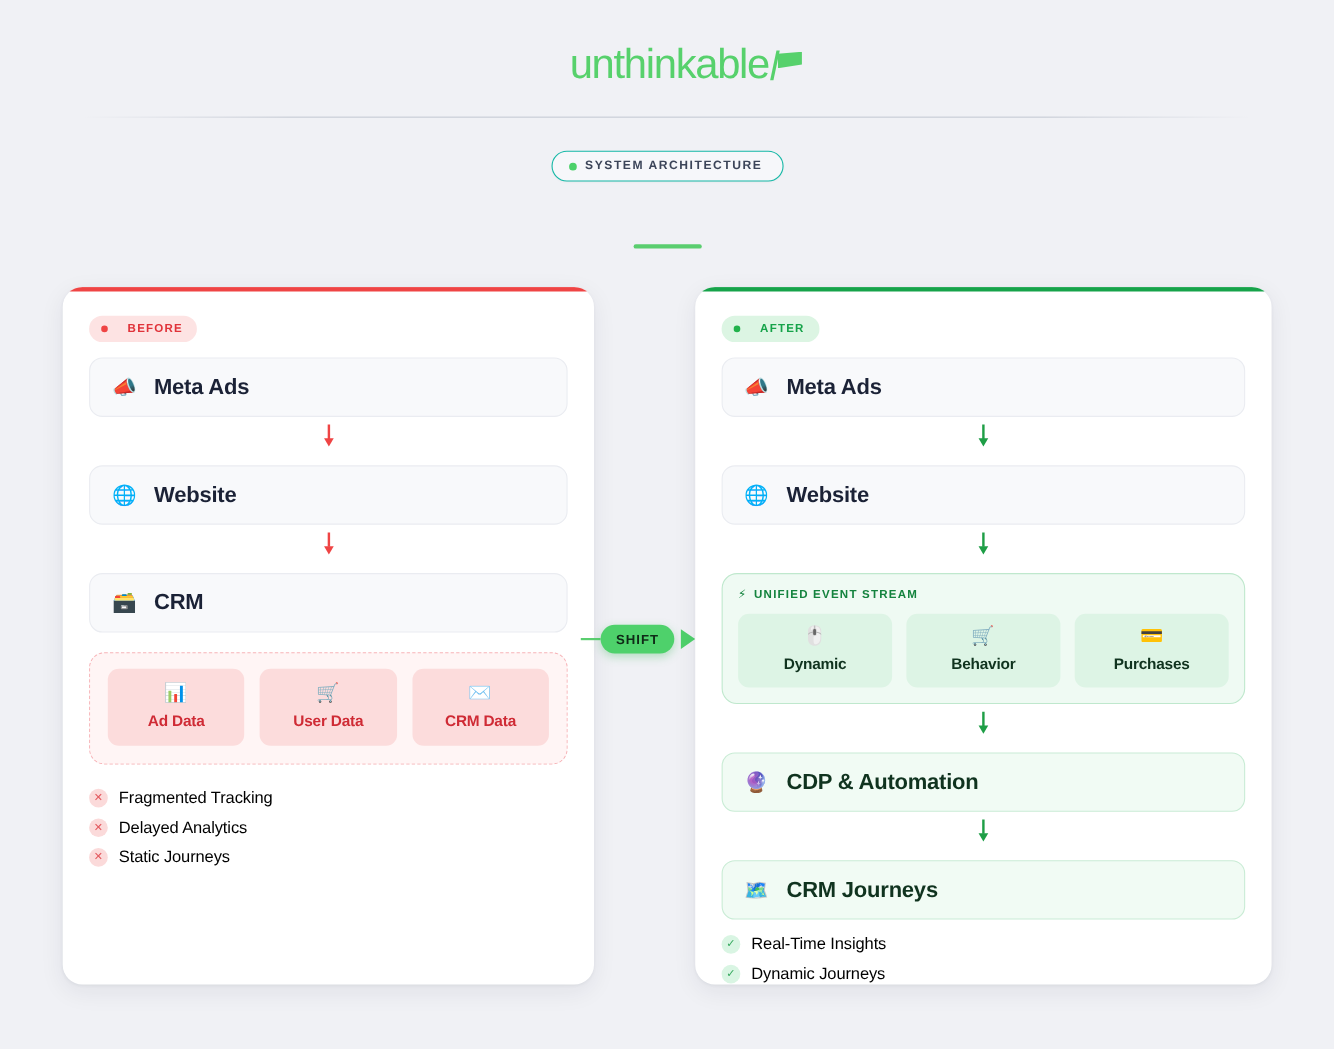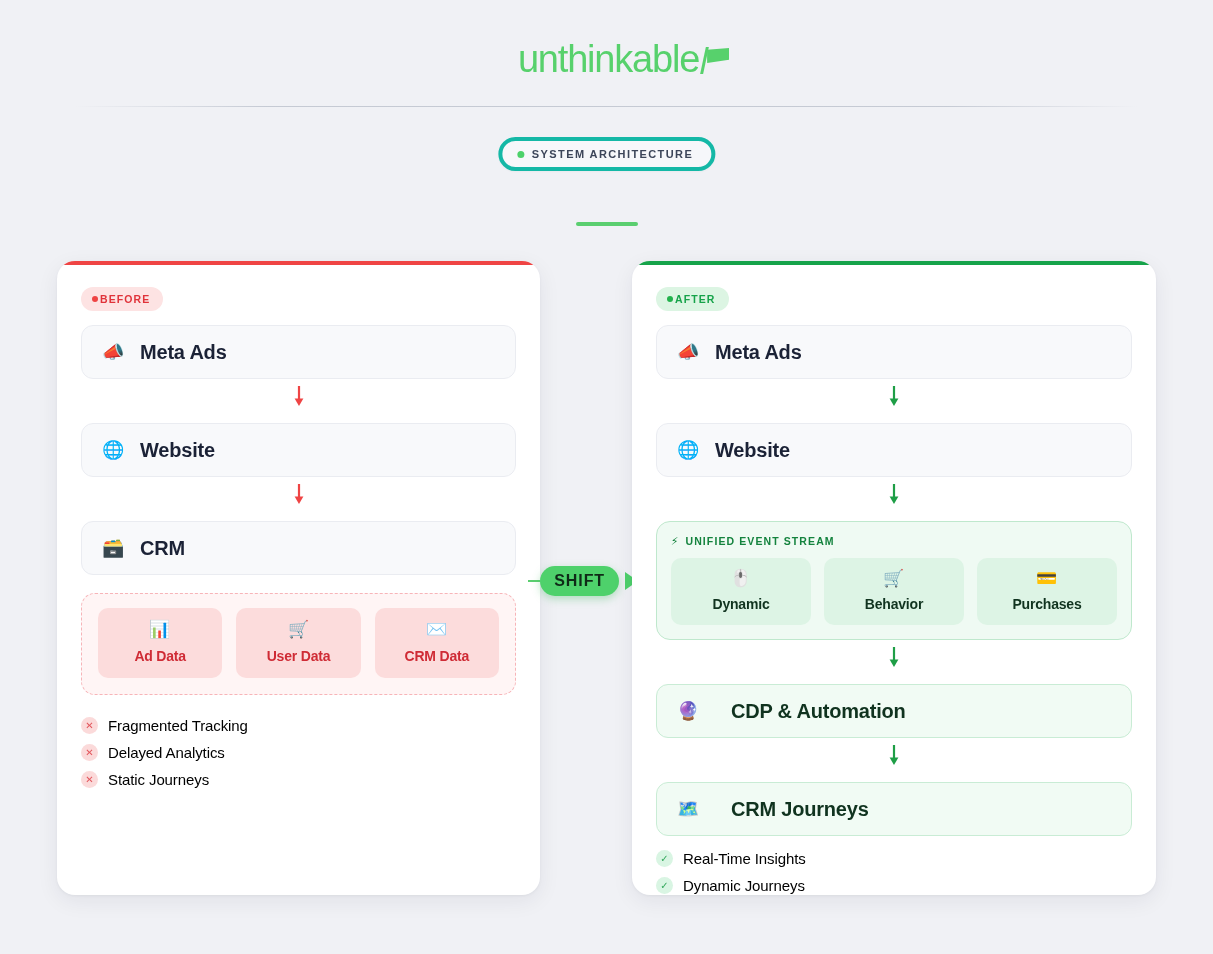--- a/index.html
+++ b/index.html
@@ -35,21 +35,21 @@
   }
 
   .divider {
     position: absolute; top: 106px; left: 75px; width: 1063px; height: 1px;
     background: linear-gradient(to right, rgba(203,207,216,0), rgba(195,200,210,.95) 18%, rgba(195,200,210,.95) 82%, rgba(203,207,216,0));
   }
 
   .badge-arch {
     position: absolute; top: 137px; left: 50%; transform: translateX(-50%);
     display: flex; align-items: center; gap: 8px;
-    background: #f6f7fa; border: 4px solid #14b8a6;
+    background: #f6f7fa; border: 1px solid #14b8a6;
     border-radius: 999px; padding: 7px 18px 7px 15px;
     box-shadow: 0 1px 2px rgba(20,25,40,.03);
   }
   .badge-arch .dot { width: 7px; height: 7px; border-radius: 50%; background: #4cd16a; }
   .badge-arch .txt {
     font-size: 11px; font-weight: 700; letter-spacing: 1.4px;
     color: #3c4559; text-transform: uppercase;
   }
 
   .headline {
@@ -73,41 +73,41 @@
   .card::before {
     content: ""; position: absolute; top: 0; left: 0; right: 0; height: 4px;
   }
   .card-before { left: 57px; width: 483px; }
   .card-before::before { background: #ef4444; }
   .card-after  { left: 632px; width: 524px; }
   .card-after::before { background: #16a34a; }
   .card-inner { padding: 26px 24px 0 24px; position: relative; height: 100%; }
 
   .pill {
-    display: inline-flex; align-items: center; gap: 2px;
+    display: inline-flex; align-items: center; gap: 18px;
     border-radius: 999px; padding: 6px 13px 6px 11px;
     font-size: 10.5px; font-weight: 700; letter-spacing: 1.1px; text-transform: uppercase;
   }
   .pill .dot { width: 6px; height: 6px; border-radius: 50%; }
   .pill-before { background: #fde3e3; color: #e0333a; }
   .pill-before .dot { background: #ef4444; }
   .pill-after  { background: #dcf5e3; color: #16a34a; }
   .pill-after .dot { background: #22b24c; }
 
   
   .flow-row {
     display: flex; align-items: center; gap: 16px;
     background: #f8f9fb; border: 1px solid #eaecf1;
     border-radius: 12px; height: 54px; padding: 0 20px;
     margin-top: 14px;
   }
   .flow-row .ficon { font-size: 18px; width: 22px; text-align: center; line-height: 1; }
   .flow-row .flabel { font-size: 20px; font-weight: 700; color: #1b2236; letter-spacing: -.2px; }
   .flow-row.green-row { background: #f1fbf4; border-color: #c9ecd5; }
-  .flow-row.green-row .flabel { color: #10331f; margin-left: 16px; }
+  .flow-row.green-row .flabel { color: #10331f; }
 
   .arrow { display: flex; justify-content: center; height: 26px; align-items: center; margin-top: 4px; }
   .arrow svg { display: block; }
 
   
   .silo-box {
     margin-top: 18px; border: 1.5px dashed #f7b4b8; background: #fff5f5;
     border-radius: 14px; padding: 14px 16px 16px 16px;
   }
   .silo-title {
@@ -155,21 +155,21 @@
   .bullet .btxt { font-size: 15px; color: #000000; letter-spacing: -.1px; }
 
   
   .shift-wrap {
     position: absolute; top: 566px; left: 528px; width: 110px; height: 30px;
     display: flex; align-items: center;
   }
   .shift-line { width: 18px; height: 2px; background: #5ace6f; }
   .shift-pill {
     background: #4ed16b; color: #0f2a17; border-radius: 999px;
-    padding: 6px 14px; font-size: 16px; font-weight: 800; letter-spacing: .9px;
+    padding: 6px 14px; font-size: 12px; font-weight: 800; letter-spacing: .9px;
     box-shadow: 0 3px 9px rgba(56,180,90,.35);
   }
   .shift-tri {
     width: 0; height: 0; margin-left: 6px;
     border-top: 9px solid transparent; border-bottom: 9px solid transparent;
     border-left: 13px solid #4ed16b;
   }
 </style>
 </head>
 <body>

